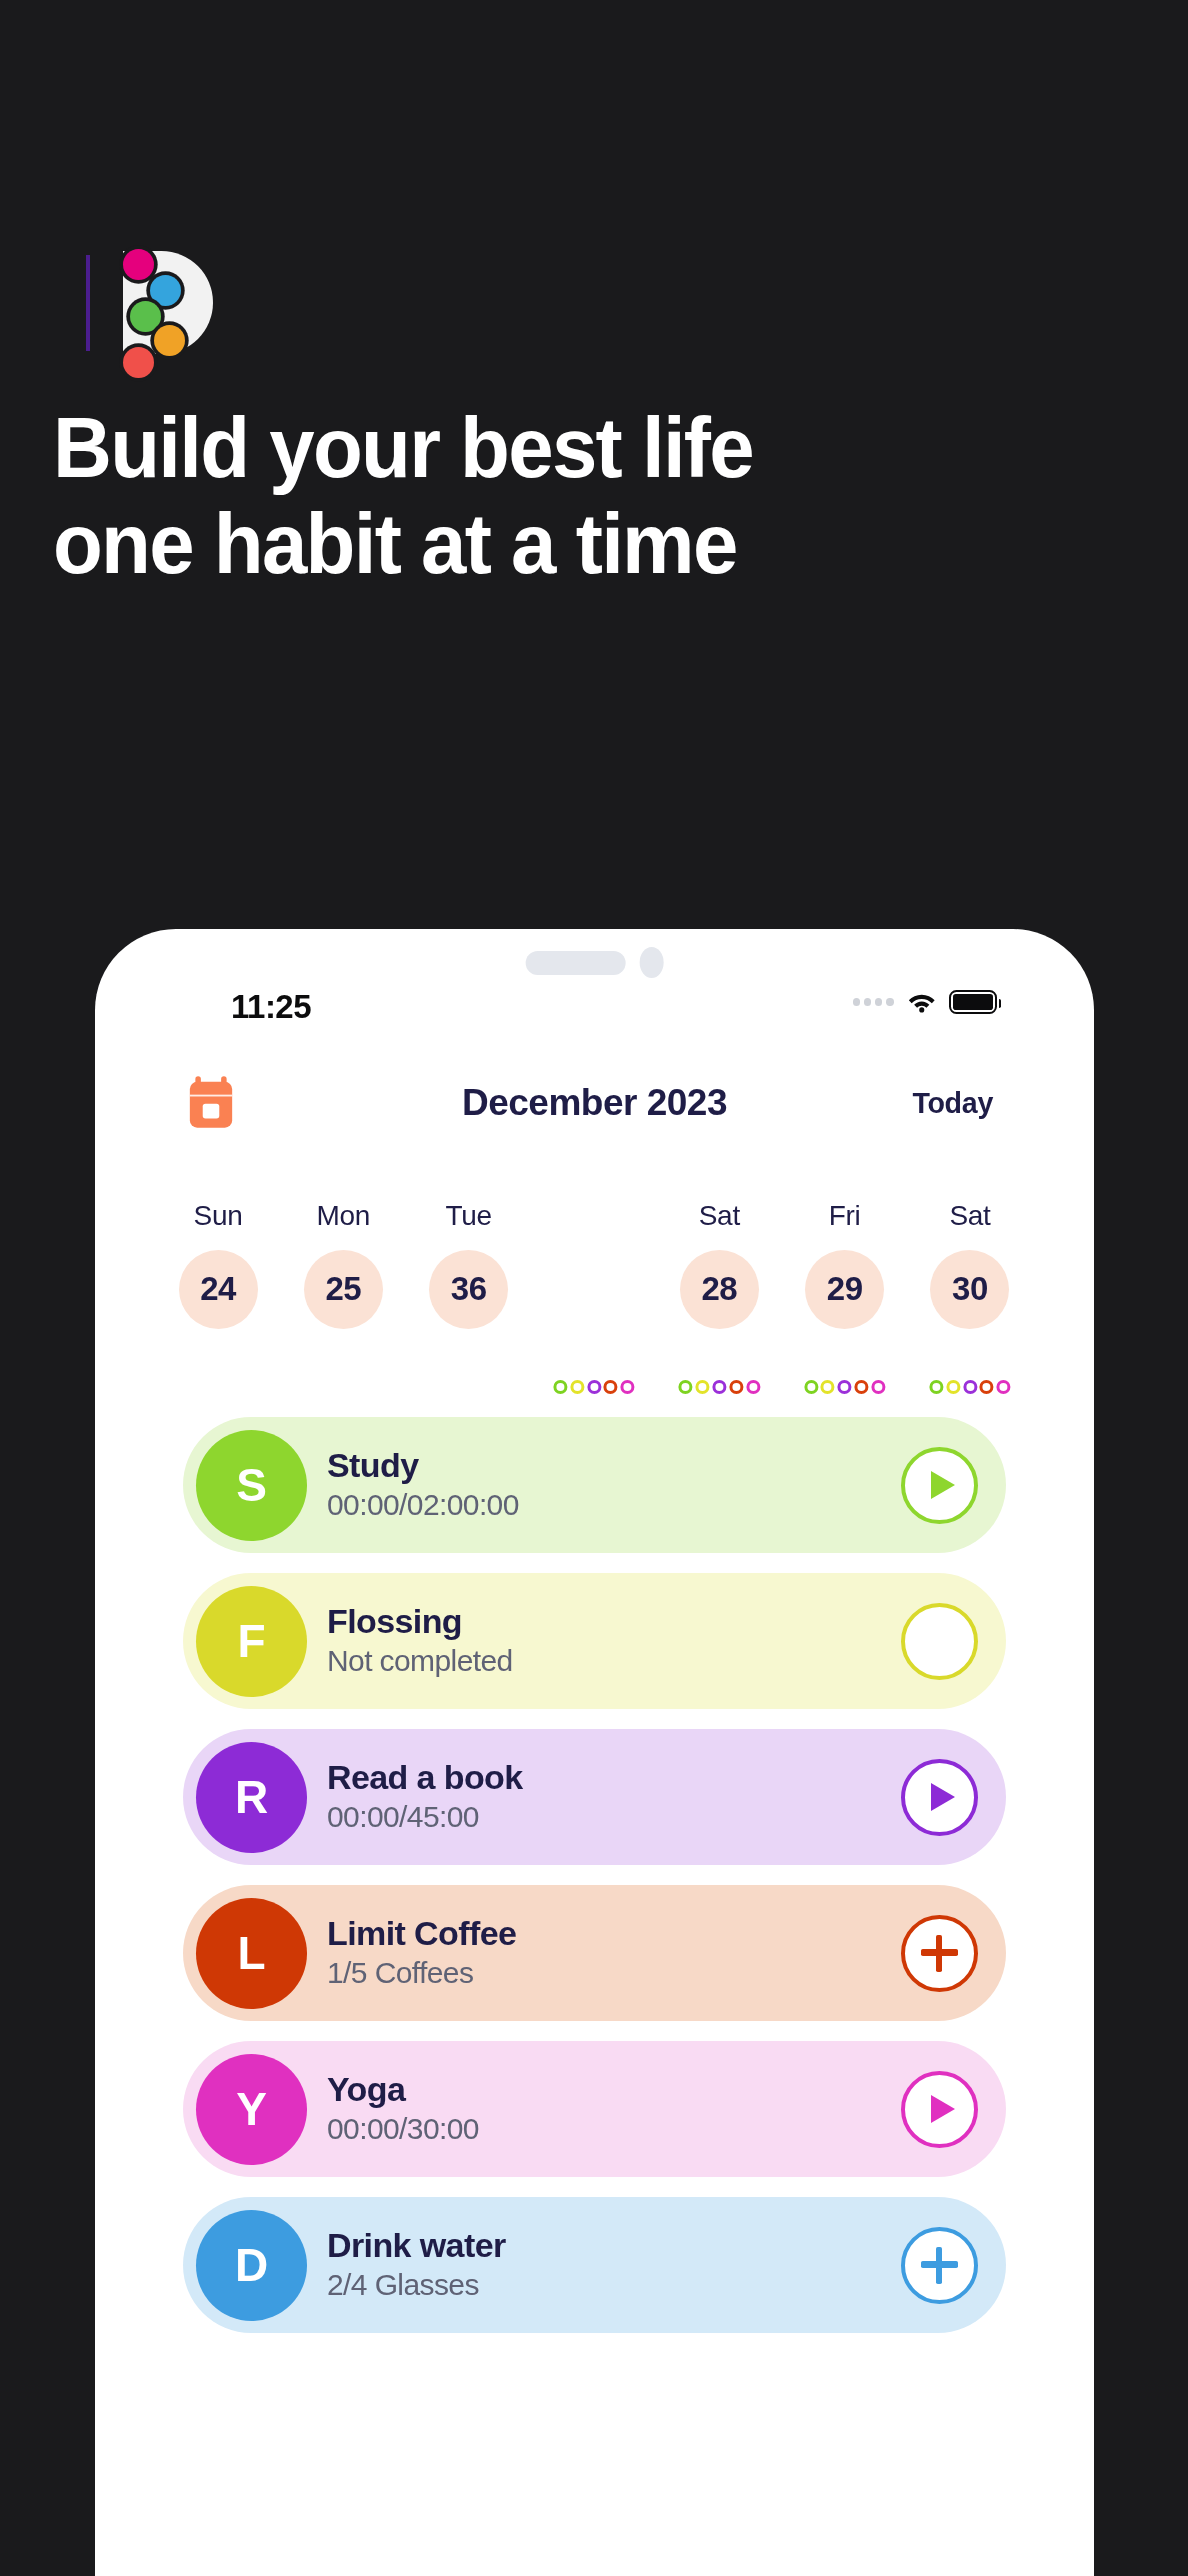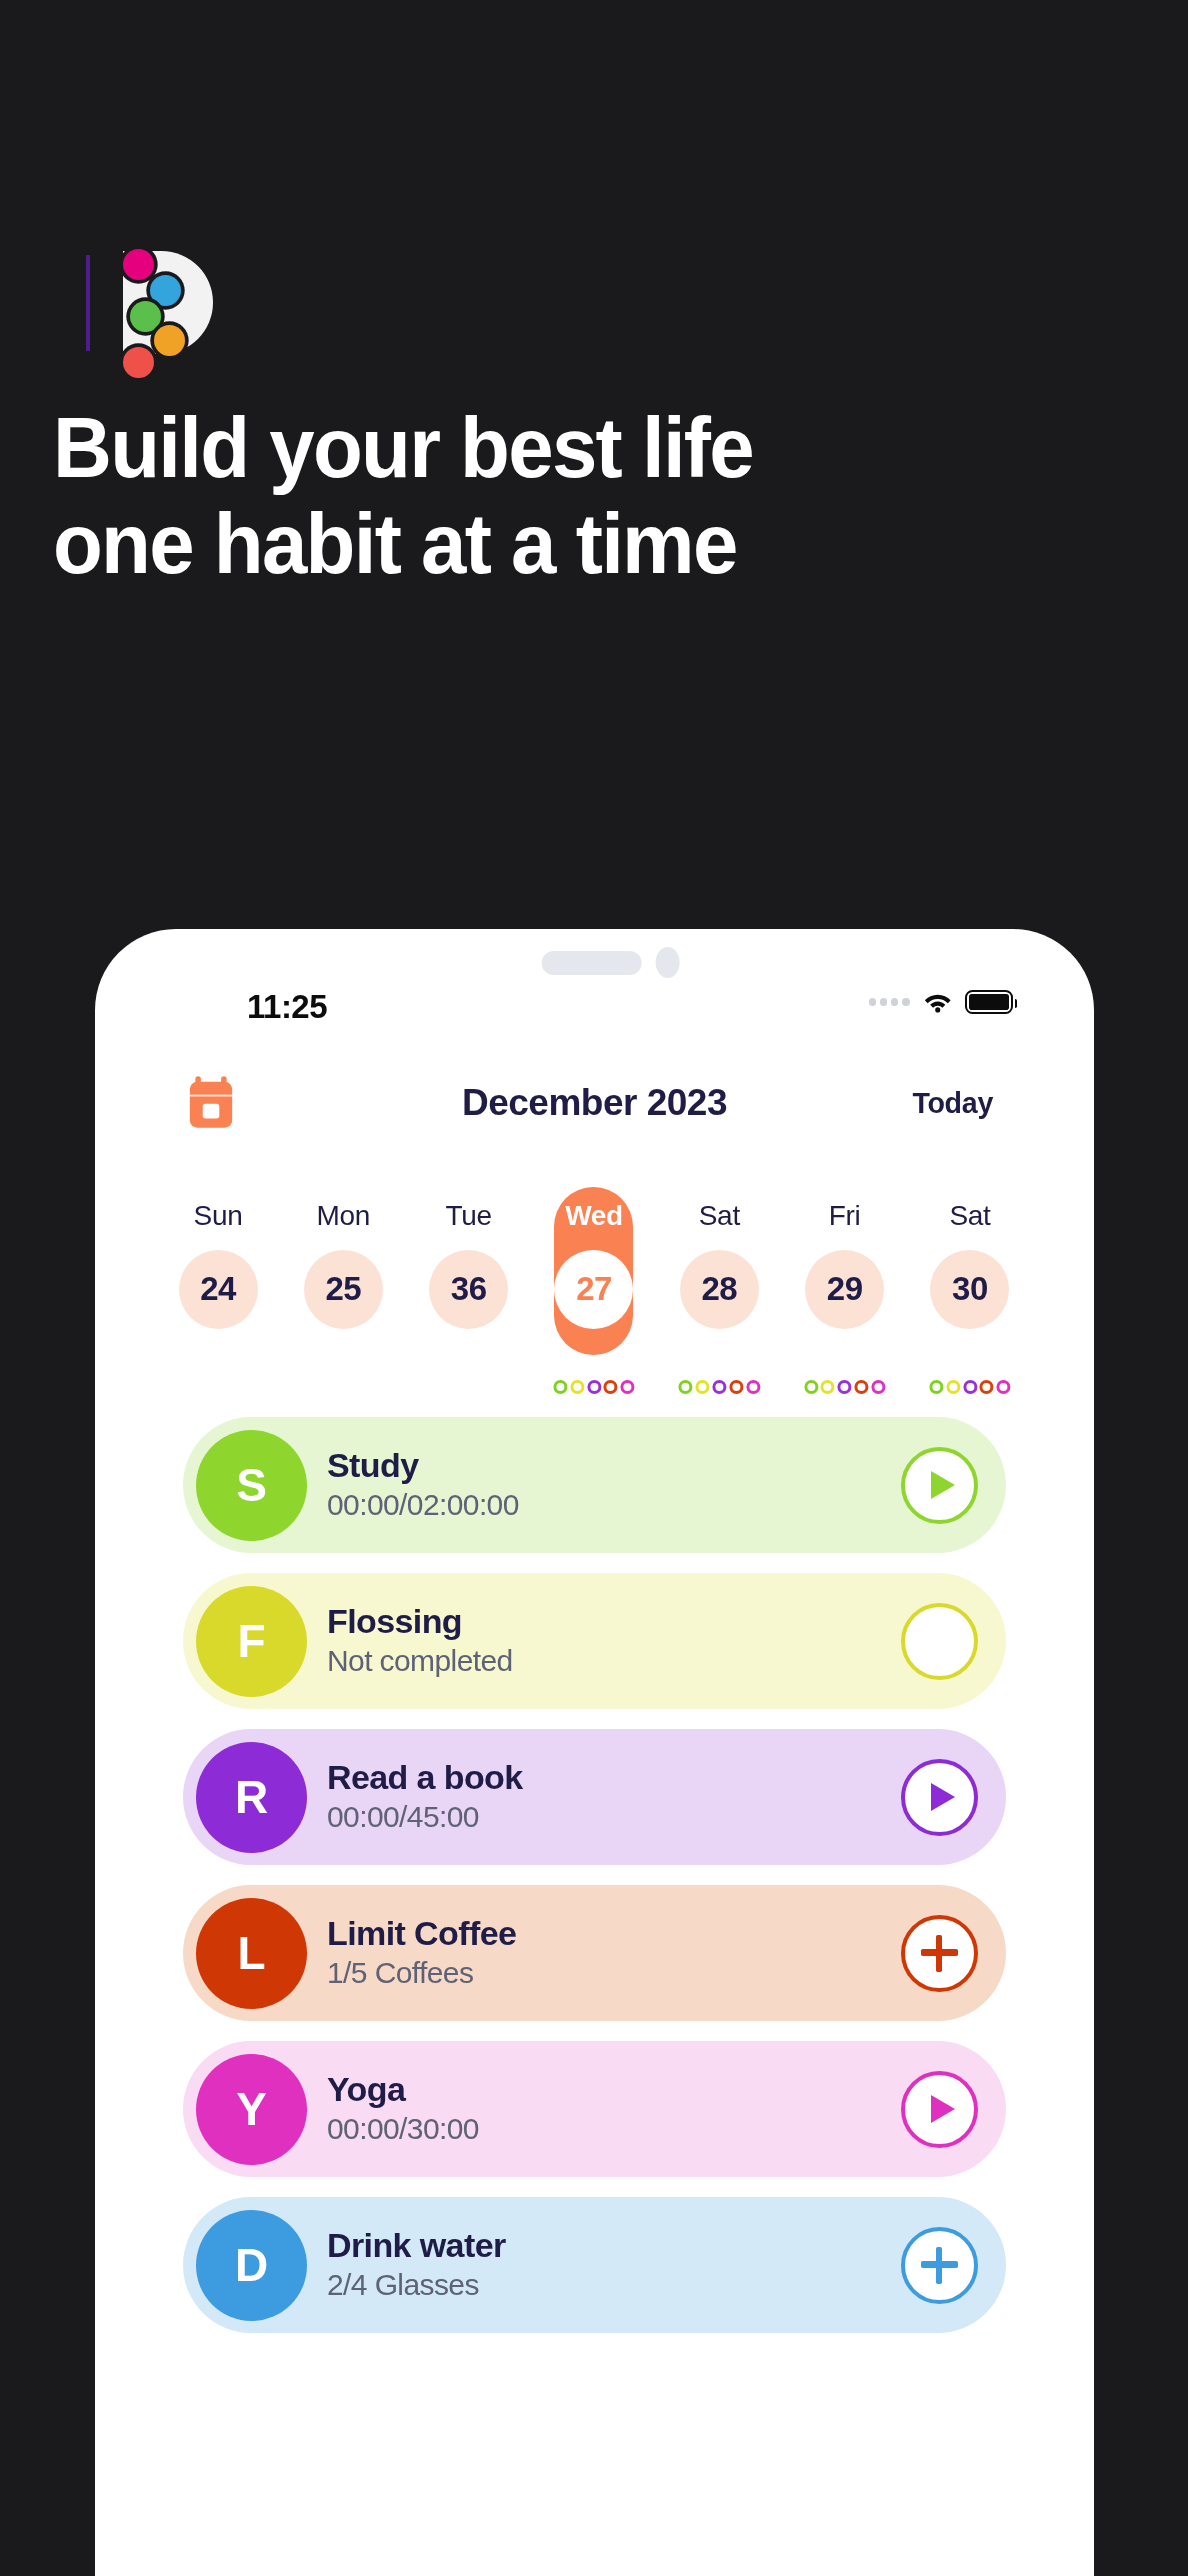--- a/index.html
+++ b/index.html
@@ -60,21 +60,21 @@
     position:absolute;
     left:95px; top:929px;
     width:999px; height:1647px;
     background:#ffffff;
     border-radius:81px 81px 0 0;
     overflow:hidden;
   }
 
   
   #status-bar {
-    position:absolute; left:16px; top:0;
+    position:absolute; left:0; top:0;
     width:100%; height:109px;
   }
   #notch {
     position:absolute;
     left:50%; top:18.4px;
     transform:translateX(-50%);
     display:flex; align-items:center; gap:14.7px;
   }
   #notch-pill {
     width:100px; height:24px;
@@ -312,24 +312,20 @@
           <div class="day-num">25</div>
         </div>
       </div>
       <div class="day-col">
         <div class="day-pill">
           <div class="day-name">Tue</div>
           <div class="day-num">36</div>
         </div>
       </div>
       <div class="day-col">
-        <div class="day-pill selected">
-          <div class="day-name">Wed</div>
-          <div class="day-num">27</div>
-        </div>
         <div class="dot-row">
           <span style="color: rgb(126, 211, 33);"></span>
           <span style="color: rgb(227, 227, 42);"></span>
           <span style="color: rgb(155, 48, 217);"></span>
           <span style="color: rgb(217, 64, 11);"></span>
           <span style="color: rgb(224, 48, 192);"></span>
         </div>
       </div>
       <div class="day-col">
         <div class="day-pill">

